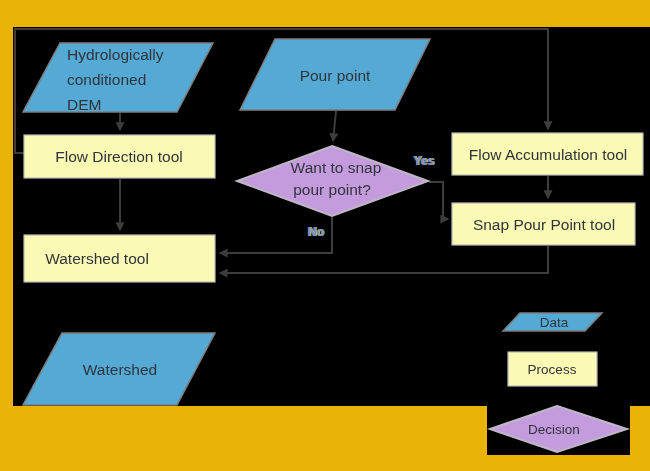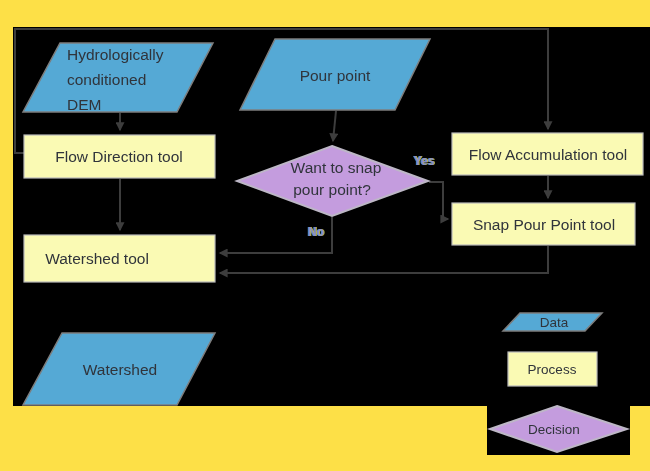--- a/index.html
+++ b/index.html
@@ -1,16 +1,16 @@
 <!DOCTYPE html>
 <html style="--page-bg: #ffffff; --diagram-bg: #000000; --data-fill: #55a9d5; --process-fill: #fafab4; --decision-fill: #c49cde; --data-stroke: #7d7d7d; --process-stroke: #b9b9b9; --decision-stroke: #bdb7c6; --connector: #3d3d3d; --text: #30343b; --edge-label: #8a8fc9;"><head>
 <meta charset="utf-8">
 <style>
   html,body{margin:0;padding:0;background:#ffffff;}
-  #canvas{position:relative;width:650px;height:471px;background:#fde047;overflow:hidden;}
+  #canvas{position:relative;width:650px;height:471px;background:#eab308;overflow:hidden;}
   svg{position:absolute;left:0;top:0;}
   .bg{fill:var(--diagram-bg,#000);}
   .shape-data{fill:var(--data-fill,#55a9d5);stroke:var(--data-stroke,#7d7d7d);stroke-width:1.5;}
   .shape-process{fill:var(--process-fill,#fafab4);stroke:var(--process-stroke,#b9b9b9);stroke-width:1.2;}
   .shape-decision{fill:var(--decision-fill,#c49cde);stroke:var(--decision-stroke,#bdb7c6);stroke-width:2;}
   .connector{fill:none;stroke:var(--connector,#3d3d3d);stroke-width:2;stroke-linejoin:miter;}
   .arrowhead{fill:var(--connector,#3d3d3d);}
   text{font-family:"Liberation Sans",sans-serif;fill:var(--text,#30343b);font-size:15.5px;}
   .edge-label{fill:var(--edge-label,#8a8fc9);font-size:12px;font-weight:600;
     text-shadow:1px 0 rgba(215,205,70,.85),-1px 0 rgba(90,170,255,.8);}

